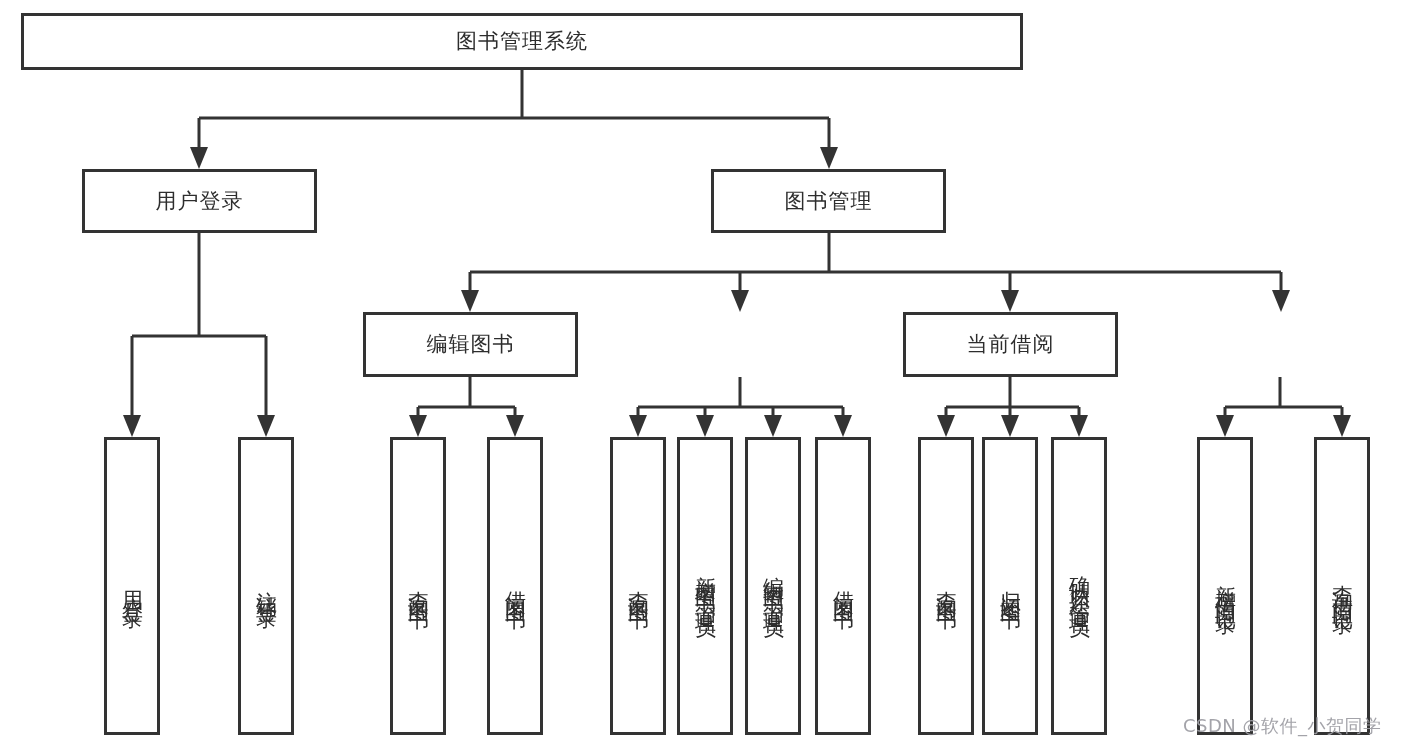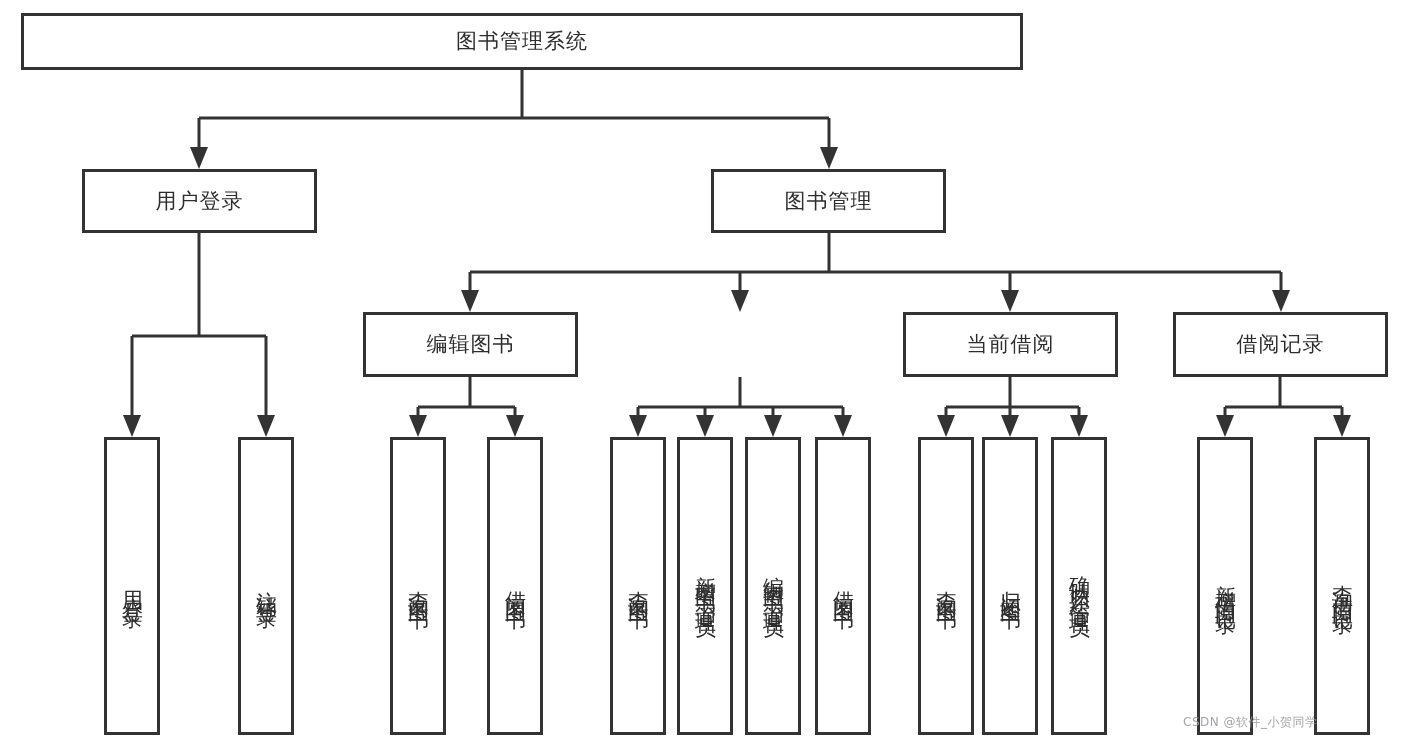--- a/index.html
+++ b/index.html
@@ -47,21 +47,21 @@
   
   .b-leaf{top:437px;width:56px;height:298px;}
   .b-leaf1{left:104px;} .b-leaf2{left:238px;}
   .b-leaf3{left:390px;} .b-leaf4{left:487px;}
   .b-leaf5{left:610px;} .b-leaf6{left:677px;} .b-leaf7{left:745px;} .b-leaf8{left:815px;}
   .b-leaf9{left:918px;} .b-leaf10{left:982px;} .b-leaf11{left:1051px;}
   .b-leaf12{left:1197px;} .b-leaf13{left:1314px;}
   .watermark{
     position:absolute;left:1183px;top:714px;z-index:5;
     color:rgba(158,158,164,0.95);
-    font-size:12px;letter-spacing:0.5px;white-space:nowrap;
+    font-size:18px;letter-spacing:0.5px;white-space:nowrap;
   }
 </style>
 </head>
 <body>
 
 <div id="canvas">
 
   <svg id="connectors" width="1405" height="747" viewBox="0 0 1405 747" fill="none" xmlns="http://www.w3.org/2000/svg">
     <g stroke="#333333" stroke-width="3">
 
@@ -102,21 +102,20 @@
     </g>
   </svg>
 
   <div class="box h b-root">图书管理系统</div>
 
   <div class="box h b-userlogin">用户登录</div>
   <div class="box h b-bookmgmt">图书管理</div>
 
   <div class="box h b-l3 b-newbook">编辑图书</div>
   <div class="box h b-l3 b-currentborrow">当前借阅</div>
-  <div class="box h b-l3 b-records">借阅记录</div>
 
   <div class="box v b-leaf b-leaf1">用户登录</div>
   <div class="box v b-leaf b-leaf2">注销登录</div>
 
   <div class="box v b-leaf b-leaf3">查询图书</div>
   <div class="box v b-leaf b-leaf4">借阅图书</div>
 
   <div class="box v b-leaf b-leaf5">查询图书</div>
   <div class="box v b-leaf b-leaf6">新增图书（管理员）</div>
   <div class="box v b-leaf b-leaf7">编辑图书（管理员）</div>

